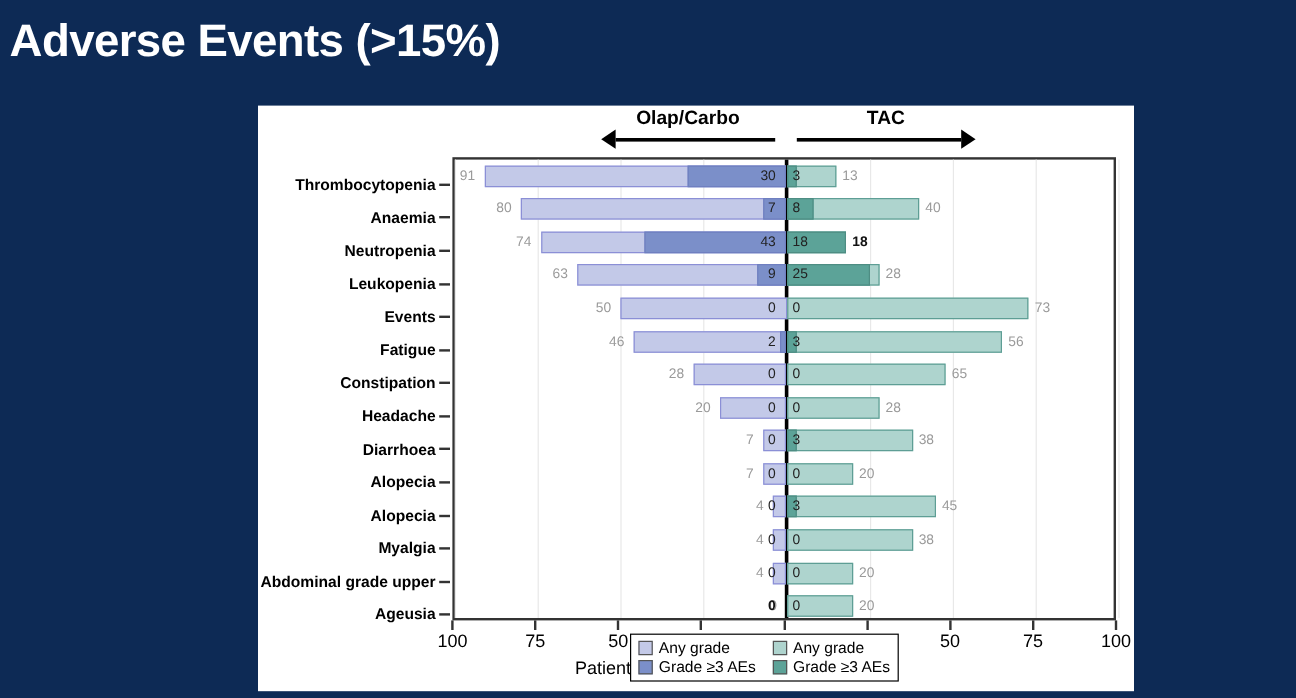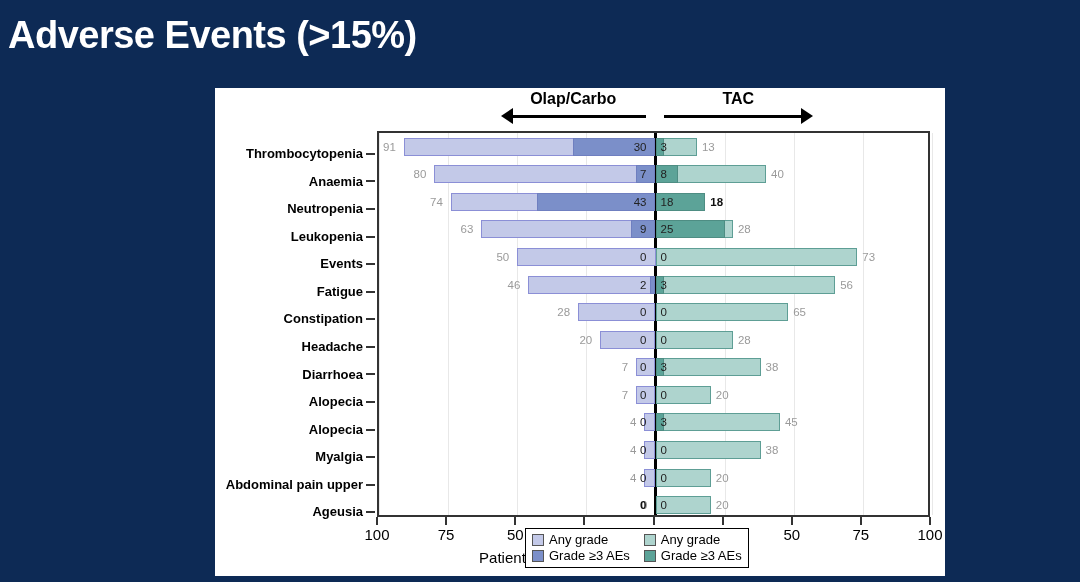--- a/index.html
+++ b/index.html
@@ -128,21 +128,21 @@
       <div class="ylab" style="top: 193px; height: 27.5714px; line-height: 27.5714px;">Headache</div>
       <div class="ytick" style="top: 205.786px;"></div>
       <div class="ylab" style="top: 220.571px; height: 27.5714px; line-height: 27.5714px;">Diarrhoea</div>
       <div class="ytick" style="top: 233.357px;"></div>
       <div class="ylab" style="top: 248.143px; height: 27.5714px; line-height: 27.5714px;">Alopecia</div>
       <div class="ytick" style="top: 260.929px;"></div>
       <div class="ylab" style="top: 275.714px; height: 27.5714px; line-height: 27.5714px;">Alopecia</div>
       <div class="ytick" style="top: 288.5px;"></div>
       <div class="ylab" style="top: 303.286px; height: 27.5714px; line-height: 27.5714px; text-align: center;">Myalgia</div>
       <div class="ytick" style="top: 316.071px;"></div>
-      <div class="ylab" style="top: 330.857px; height: 27.5714px; line-height: 27.5714px;">Abdominal pain upper</div>
+      <div class="ylab" style="top: 330.857px; height: 27.5714px; line-height: 27.5714px;">Abdominal grade upper</div>
       <div class="ytick" style="top: 343.643px;"></div>
       <div class="ylab" style="top: 358.429px; height: 27.5714px; line-height: 27.5714px;">Ageusia</div>
       <div class="ytick" style="top: 371.214px;"></div>
     </div>
 
   <div id="plot-box">
     <div id="plot-inner">
         <div class="gridline" style="left: 0px;"></div>
         <div class="gridline" style="left: 69.125px;"></div>
         <div class="gridline" style="left: 138.25px;"></div>

